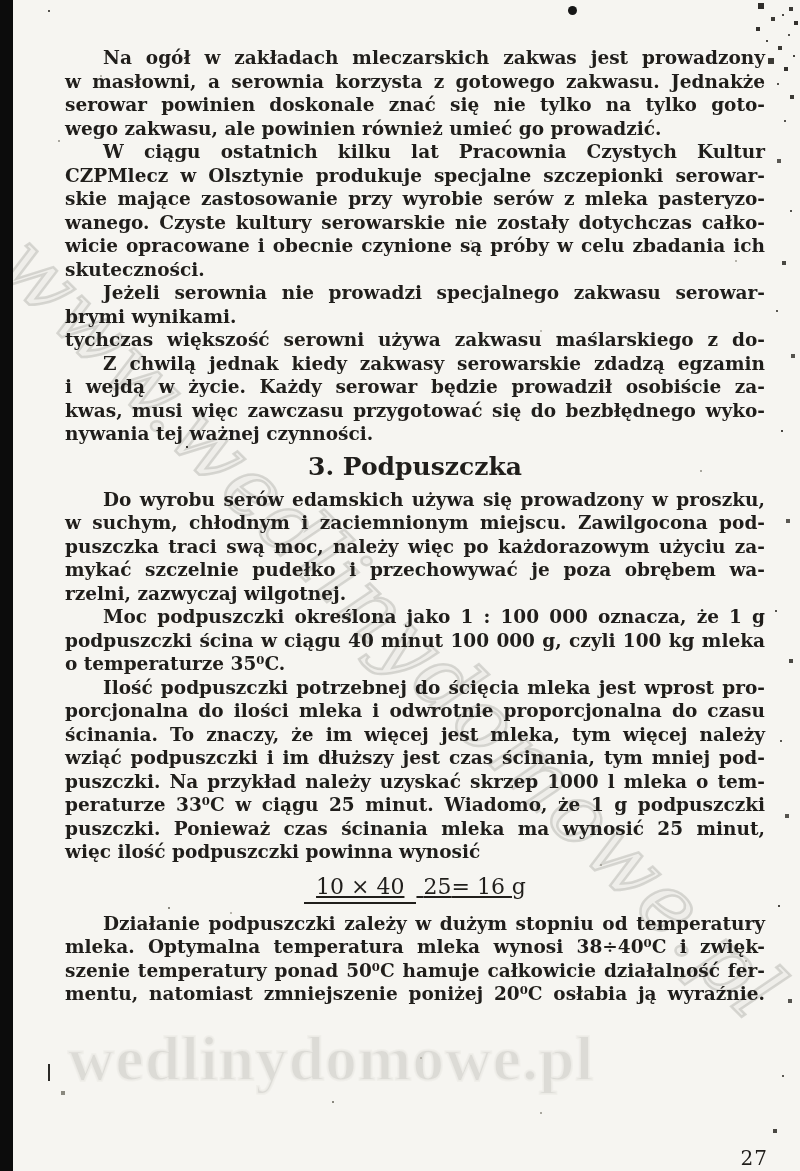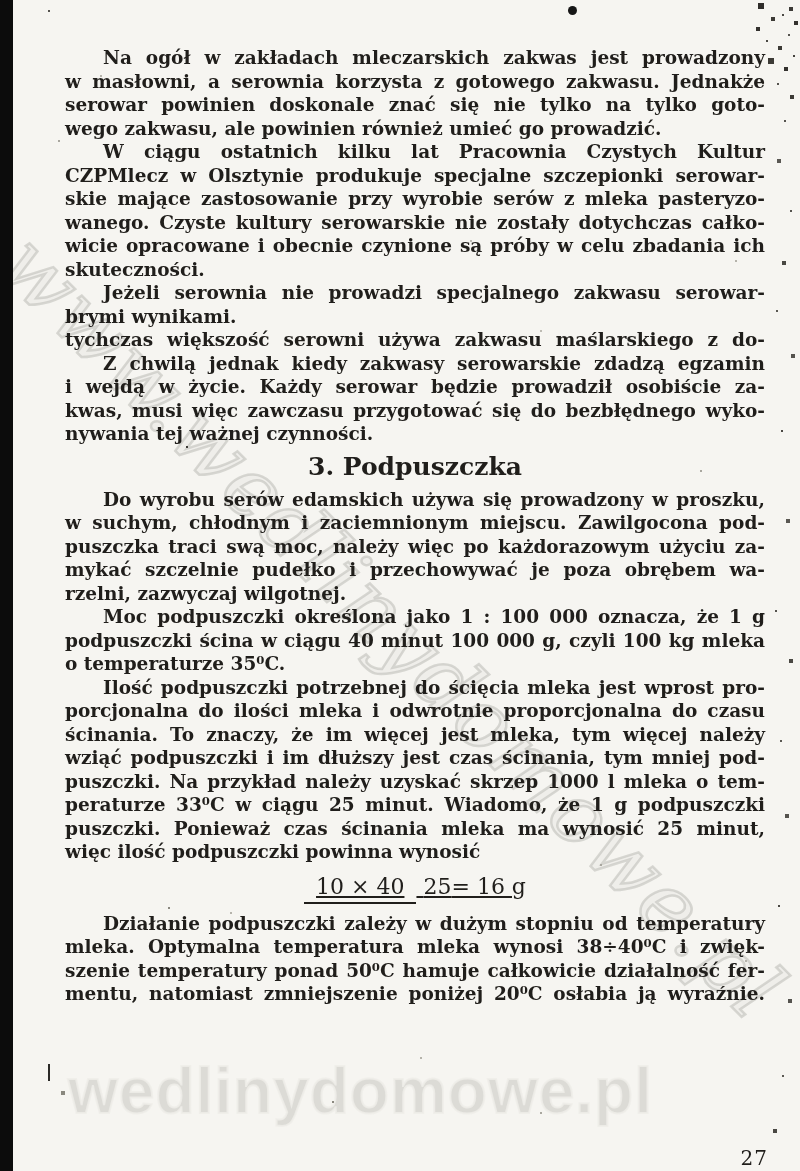--- a/index.html
+++ b/index.html
@@ -24,22 +24,22 @@
   .wm-diagonal{
     position:absolute;left:50px;top:215px;width:1200px;z-index:1;
     transform:rotate(45deg);transform-origin:0 0;
     font-family:"DejaVu Serif", serif;font-style:italic;
     font-size:84px;letter-spacing:2px;white-space:nowrap;
     color:rgba(205,204,199,0.16);
     -webkit-text-stroke:2.5px rgba(188,187,182,0.55);
     pointer-events:none;
   }
   .wm-bottom{
-    position:absolute;left:68px;top:1054px;z-index:1;
-    font-family:Liberation Sans, sans-serif;font-weight:bold;
+    position:absolute;left:68px;top:1022px;z-index:1;
+    font-family:Liberation Serif, serif;font-weight:bold;
     font-size:64px;letter-spacing:1px;white-space:nowrap;
     color:rgba(198,197,192,0.55);
     -webkit-text-stroke:2px rgba(238,237,233,0.85);
     pointer-events:none;
   }
   .content{
     position:absolute;left:65px;top:46px;width:700px;z-index:3;
     font-size:18.5px;
   }
   .para{margin:0;font-weight:bold;}

